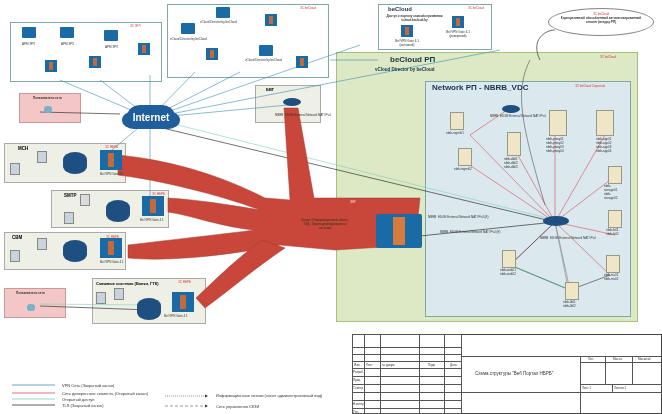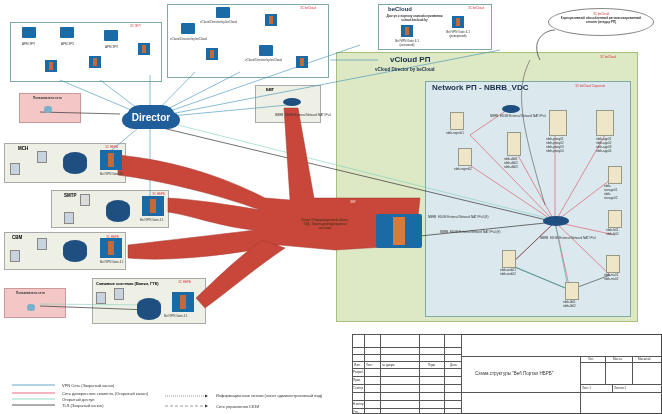--- a/index.html
+++ b/index.html
@@ -81,29 +81,29 @@
   <path d="M540,60 C530,40 545,30 555,30" stroke="#333" stroke-width="0.7" fill="none"></path>
   <path d="M530,60 C515,90 520,120 545,205" stroke="#333" stroke-width="0.5" fill="none"></path>
 
   <g fill="#c8473a" stroke="#a33a2f" stroke-width="0.5">
     <path d="M118,155 C170,160 220,175 265,198 L290,200 L284,108 L298,108 L314,198 L335,198 L420,198 L415,245 L335,250 L280,245 C230,255 170,262 128,258 L128,245 C170,240 215,235 255,230 C225,228 190,215 168,212 L168,198 C200,200 230,205 260,210 C220,195 160,180 118,175 Z"></path>
     <path d="M262,240 C235,260 215,280 196,298 L205,308 C230,290 255,268 285,248 Z"></path>
   </g>
 </svg>
 
 <div class="abs" style="left:126px;top:107px;width:50px;height:22px;background:#1f5d9b;border-radius:14px/11px;box-shadow:-6px 2px 0 -2px #1f5d9b, 6px 2px 0 -2px #1f5d9b, 0 -4px 0 -2px #1f5d9b;">
-  <span style="position:absolute;left:0;right:0;top:5px;text-align:center;color:#fff;font-weight:bold;font-size:10px;">Director</span>
+  <span style="position:absolute;left:0;right:0;top:5px;text-align:center;color:#fff;font-weight:bold;font-size:10px;">Internet</span>
 </div>
 
 <div class="abs" style="left:548px;top:8px;width:104px;height:26px;background:#fff;border:0.7px solid #888;border-radius:50%;">
   <div class="tiny-red" style="text-align:center;margin-top:3px;">ЗС beCloud</div>
   <div class="tiny" style="text-align:center;padding:0 10px;font-weight:bold;">Корпоративный обособленный автоматизированный сегмент (вендор РП)</div>
 </div>
 
-<div class="lbl" style="left:390px;top:55px;font-size:8px;font-weight:bold;color:#1a2f4a;">vCloud РП</div>
+<div class="lbl" style="left:390px;top:55px;font-size:8px;font-weight:bold;color:#1a2f4a;">beCloud РП</div>
 <div class="lbl" style="left:375px;top:67px;font-size:4.5px;font-weight:bold;color:#1a2f4a;">vCloud Director by beCloud</div>
 <div class="lbl tiny-red" style="left:600px;top:55px;">ЗС beCloud</div>
 <div class="lbl" style="left:432px;top:83px;font-size:8px;font-weight:bold;color:#1a2f4a;">Network РП - NBRB_VDC</div>
 <div class="lbl tiny-red" style="left:575px;top:84px;">ЗС beCloud Corporate</div>
 <div class="lbl" style="left:388px;top:6px;font-size:6px;font-weight:bold;color:#1a2f4a;">beCloud</div>
 <div class="lbl tiny" style="left:382px;top:14px;width:65px;text-align:center;font-weight:bold;">Доступ к порталу самообслуживания vcloud.becloud.by</div>
 <div class="lbl tiny-red" style="left:468px;top:6px;">ЗС beCloud</div>
 <div class="lbl tiny-red" style="left:130px;top:24px;">ЗС ЗРЛ</div>
 <div class="lbl tiny-red" style="left:300px;top:6px;">ЗС beCloud</div>
 <div class="lbl tiny" style="left:33px;top:96px;font-weight:bold;">Пользователи сети</div>

